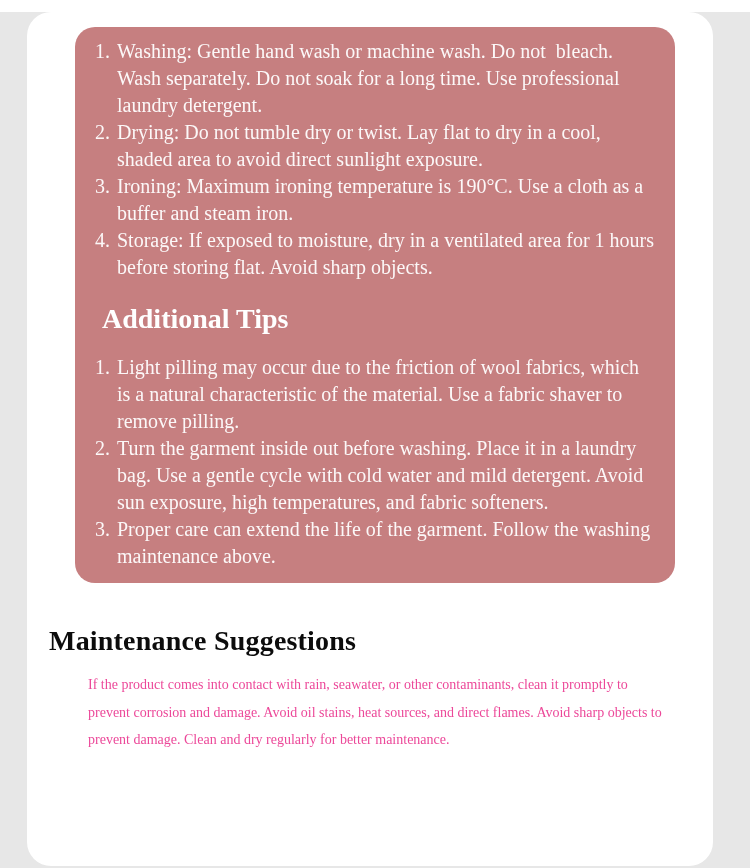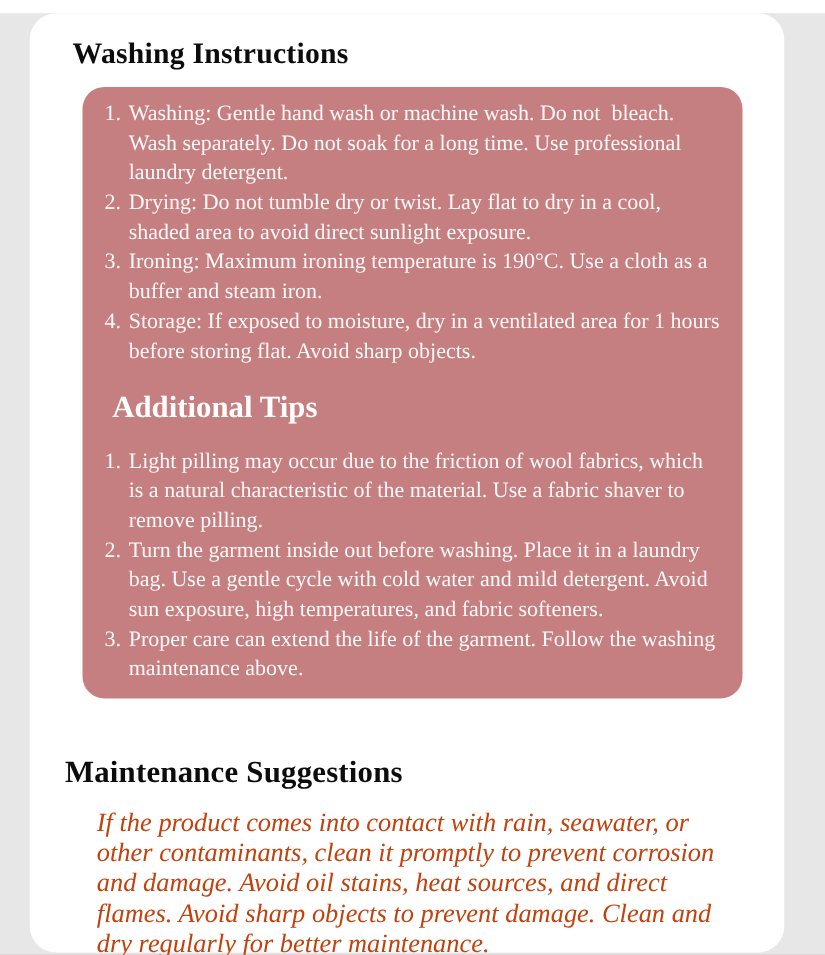--- a/index.html
+++ b/index.html
@@ -53,42 +53,40 @@
     font-size: 28px;
     font-weight: bold;
     margin: 24px 0 22px 0;
     padding-left: 13px;
     color: #ffffff;
   }
   .maint-title {
     font-size: 28px;
     font-weight: bold;
     color: #0c0c0c;
-    margin: 16px;
+    margin: 6px;
     padding: 36px 0 0 16px;
     letter-spacing: 0.2px;
   }
   .maint-body {
     margin: 14px 0 0 61px;
     width: 578px;
-    font-size: 24px;
+    font-size: 14px;
     line-height: 27.5px;
-    color: #c2410c;
+    color: #ec4899;
     white-space: pre-wrap;
-    font-style: italic;
   }
 </style>
 </head>
 <body style="background: rgb(231, 231, 231);">
 
 <div class="top-strip"></div>
 
 <div class="card" style="background: rgb(255, 255, 255);">
 
-  <h1 class="section-title">Washing Instructions</h1>
 
   <div class="wash-box" style="background: rgb(198, 127, 128); color: rgb(252, 248, 248);">
 
     <ol class="inst-list">
 
         <li><span>Washing: Gentle hand wash or machine wash. Do not  bleach. Wash separately. Do not soak for a long time. Use professional laundry detergent.</span></li>
 
         <li><span>Drying: Do not tumble dry or twist. Lay flat to dry in a cool, shaded area to avoid direct sunlight exposure.</span></li>
 
         <li><span>Ironing: Maximum ironing temperature is 190°C. Use a cloth as a buffer and steam iron.</span></li>

